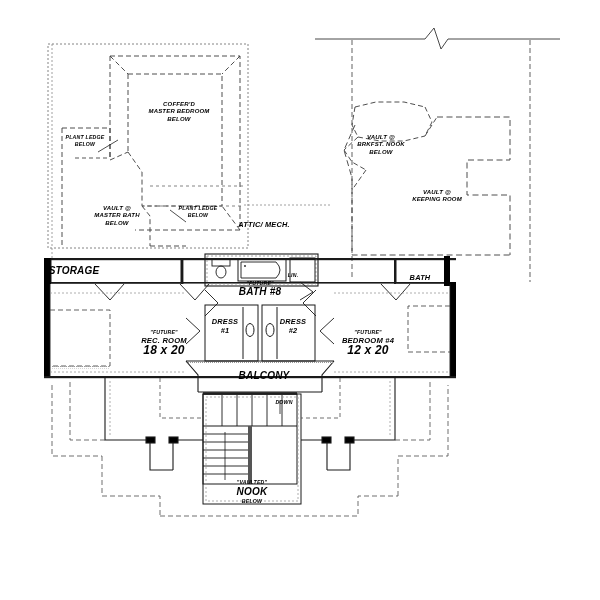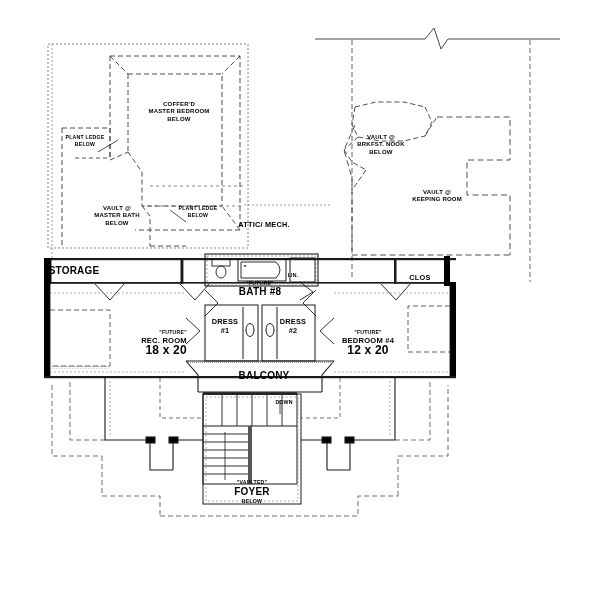--- a/index.html
+++ b/index.html
@@ -9,20 +9,21 @@
   }
   body {
     font-family: "Liberation Sans", sans-serif;
   }
   #plan-root {
     position: relative;
     width: 560px;
     height: 600px;
     background: #ffffff;
     overflow: hidden;
+    font-style: italic;
   }
   #plan-svg {
     position: absolute;
     left: 0;
     top: 0;
     width: 600px;
     height: 600px;
     display: block;
   }
   .lbl {
@@ -308,54 +309,54 @@
     <span>BELOW</span>
   </div>
 
   <div class="lbl t-sm stack" style="left:437px; top:196px;">
     <span>VAULT @</span>
     <span>KEEPING ROOM</span>
   </div>
 
   <div class="lbl t-lg" style="left:74px; top:271px;">STORAGE</div>
 
-  <div class="lbl t-md" style="left:420px; top:277px;">CLOS</div>
+  <div class="lbl t-md" style="left:420px; top:277px;">BATH</div>
 
   <div class="lbl t-xs" style="left:293px; top:275px;">LIN.</div>
 
   <div class="lbl stack" style="left:260px; top:288px;">
     <span class="t-xs">"FUTURE"</span>
     <span class="t-lg">BATH #8</span>
   </div>
 
   <div class="lbl t-md stack" style="left:225px; top:326px;">
     <span>DRESS</span>
     <span>#1</span>
   </div>
 
   <div class="lbl t-md stack" style="left:293px; top:326px;">
     <span>DRESS</span>
     <span>#2</span>
   </div>
 
-  <div class="lbl stack" style="left:164px; top:342px;text-align:right;">
+  <div class="lbl stack" style="left:164px; top:342px;">
     <span class="t-xs">"FUTURE"</span>
     <span class="t-room">REC. ROOM</span>
     <span class="t-dim">18 x 20</span>
   </div>
 
   <div class="lbl stack" style="left:368px; top:342px;">
     <span class="t-xs">"FUTURE"</span>
     <span class="t-room">BEDROOM #4</span>
     <span class="t-dim">12 x 20</span>
   </div>
 
   <div class="lbl t-lg" style="left:264px; top:376px;">BALCONY</div>
 
   <div class="lbl t-xs" style="left:284px; top:402px;">DOWN</div>
 
   <div class="lbl stack" style="left:252px; top:492px;">
     <span class="t-xs">"VAULTED"</span>
-    <span class="t-xl">FOYER</span>
+    <span class="t-xl">NOOK</span>
     <span class="t-xs">BELOW</span>
   </div>
 
 </div>
 
 </body></html>

